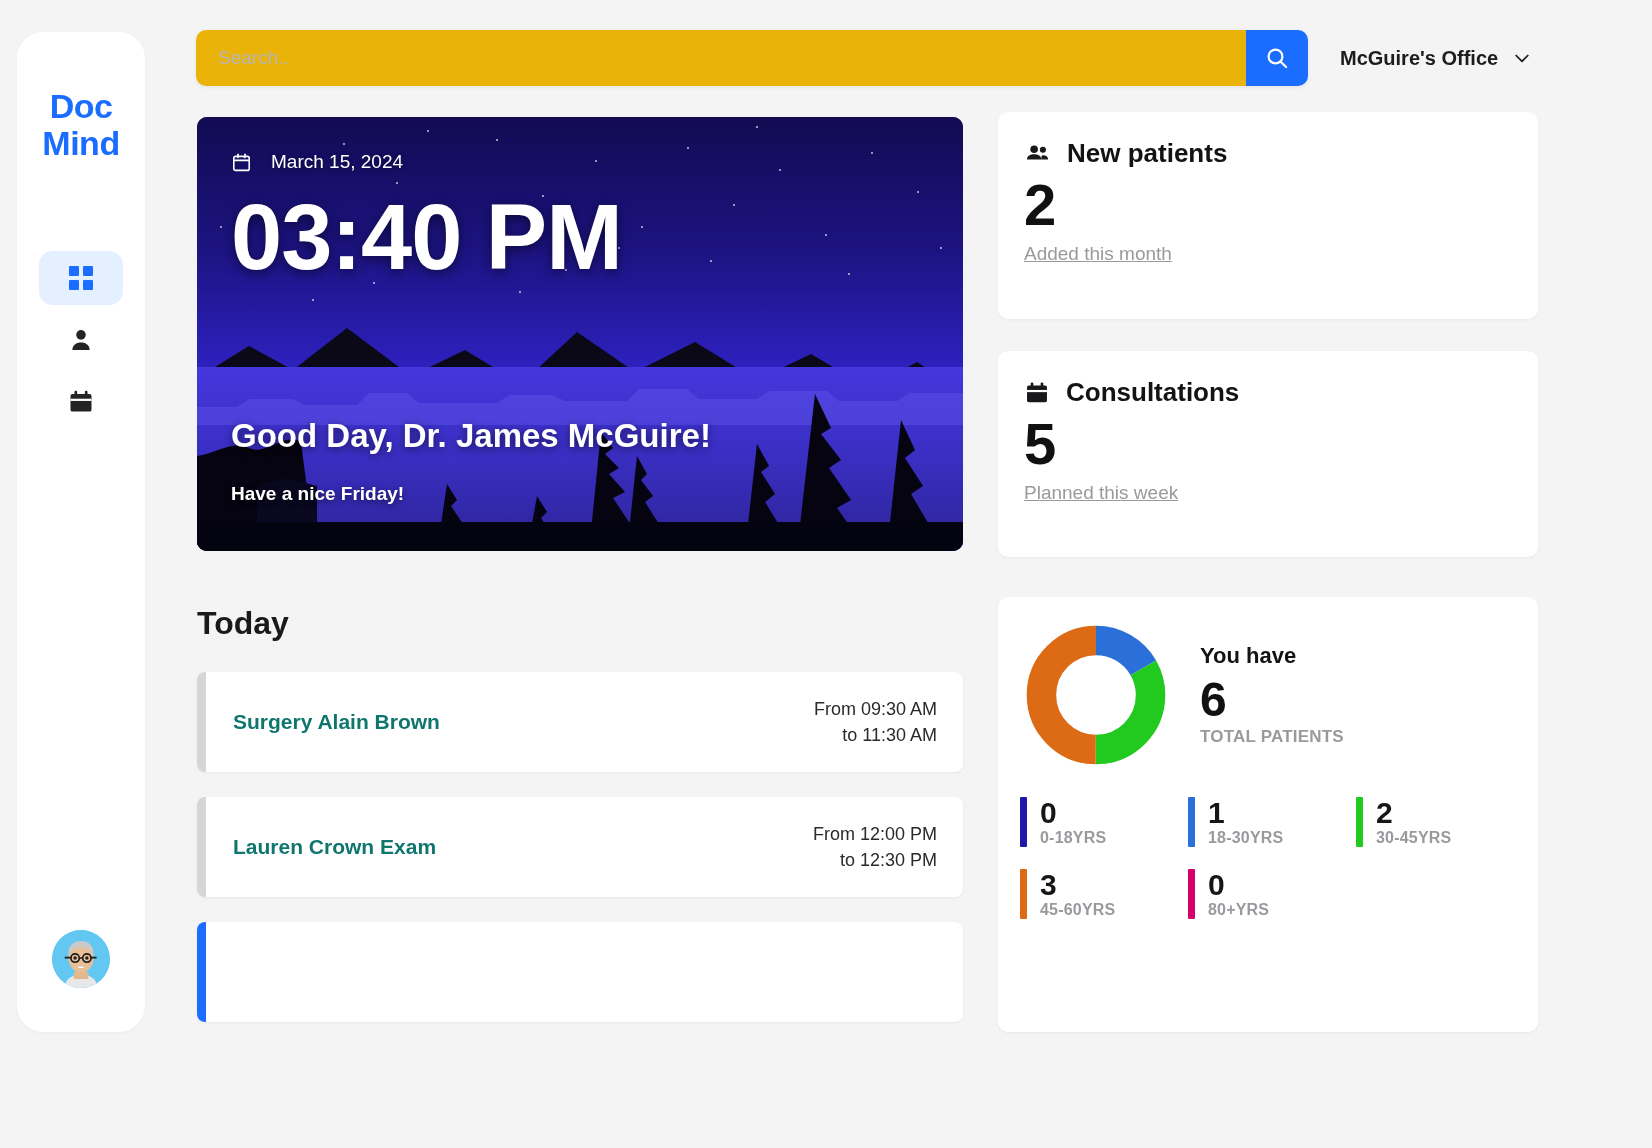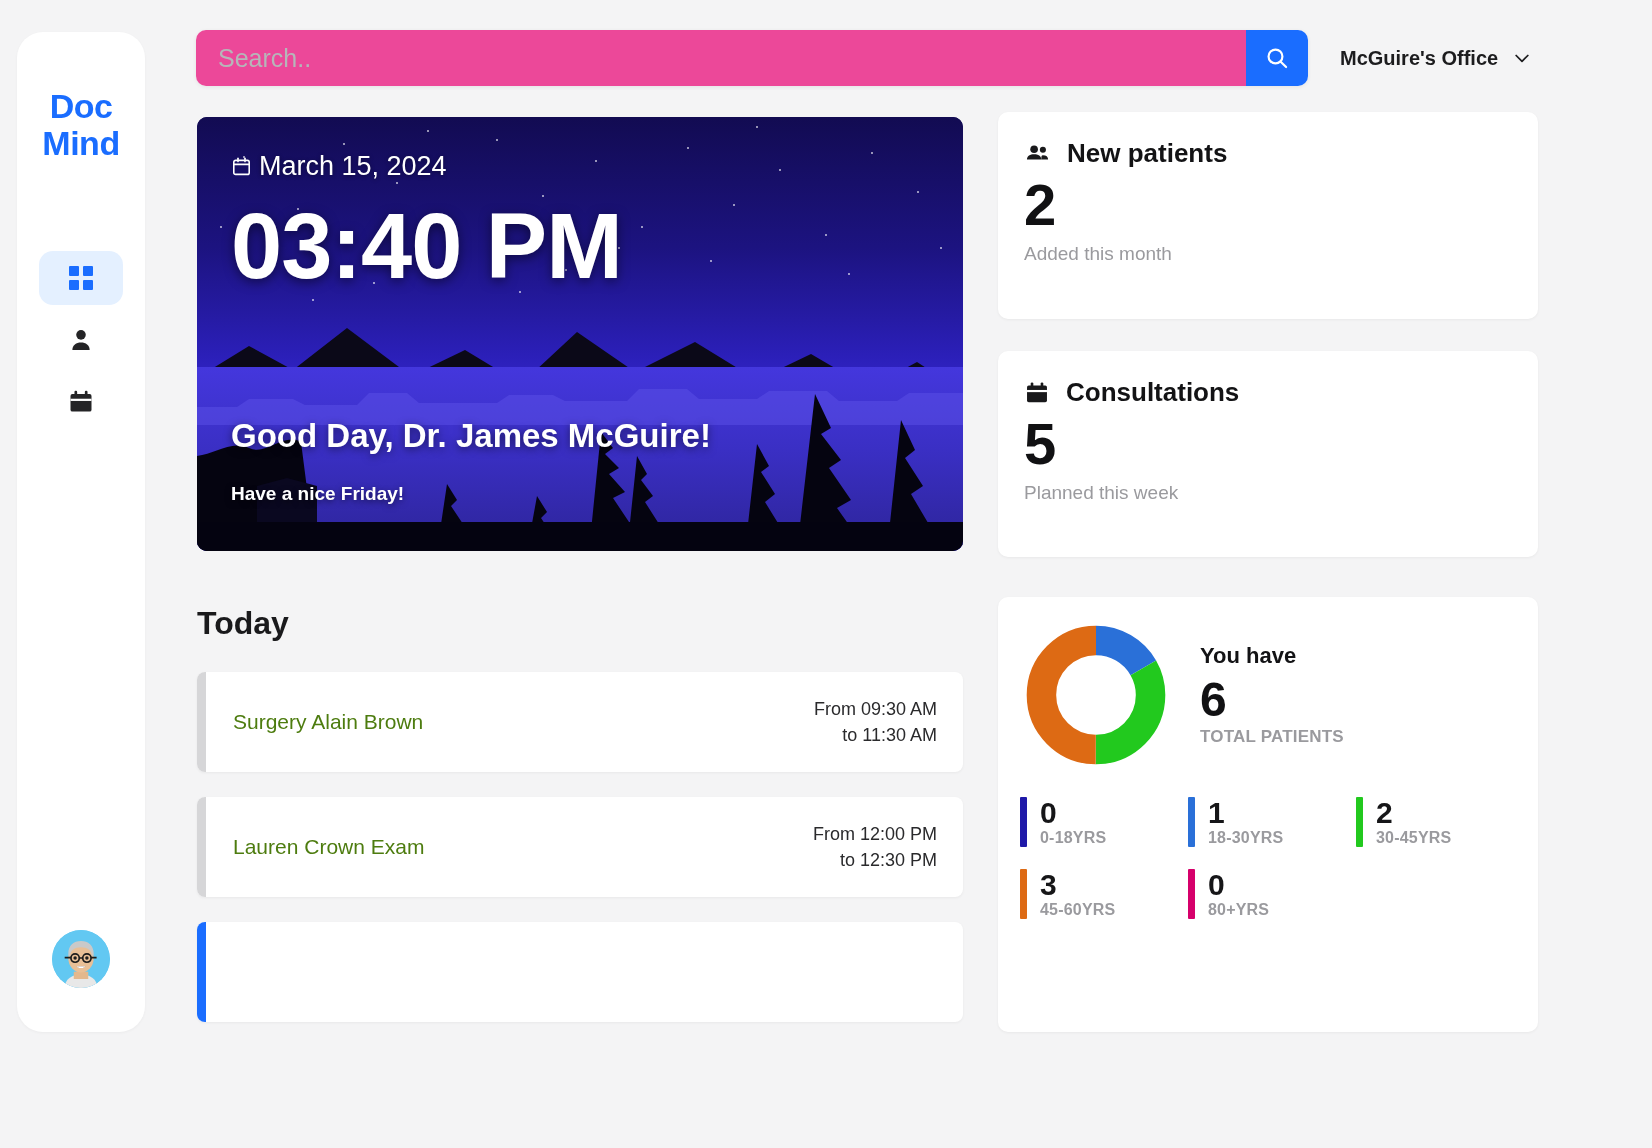--- a/index.html
+++ b/index.html
@@ -47,22 +47,22 @@
     width: 1420px; height: 56px;
     display: flex; align-items: center;
   }
   .search-wrap {
     width: 1112px; height: 56px;
     display: flex; border-radius: 10px; overflow: hidden;
     box-shadow: 0 1px 4px rgba(0,0,0,0.07);
   }
   .search-input {
     flex: 1; border: none; outline: none;
-    background: #ec4899;
-    font-size: 25px; color: #3d3d3d;
+    background: #eab308;
+    font-size: 19px; color: #3d3d3d;
     padding: 0 22px;
     font-family: "Liberation Sans", sans-serif;
   }
   .search-input::placeholder { color: #b6b6b9; }
   .search-btn {
     width: 62px; background: #1a6dff; border: none;
     display: flex; align-items: center; justify-content: center;
     cursor: pointer;
   }
   .office {
@@ -86,21 +86,21 @@
   .stars i {
     position: absolute; background: #ffffff; border-radius: 50%;
     width: 2px; height: 2px; opacity: .75;
   }
   .mountains { position: absolute; left: 0; right: 0; top: 175px; height: 120px; }
   .lake { position: absolute; left: 0; right: 0; top: 250px; bottom: 0;
     background: linear-gradient(180deg,#4437dd 0%,#3a2fc4 45%,#2d2498 100%); }
   .skyline { position: absolute; left: 0; right: 0; top: 238px; height: 70px; }
   .trees { position: absolute; left: 0; right: 0; bottom: 0; height: 215px; }
   .hero-content { position: absolute; inset: 0; padding: 34px 34px; color: #fff; }
-  .hero-date { display: flex; align-items: center; gap: 7px; font-size: 27px; font-weight: 500;
+  .hero-date { display: flex; align-items: center; gap: 19px; font-size: 19px; font-weight: 500;
     text-shadow: 0 1px 4px rgba(0,0,0,.45); }
   .hero-time {
     margin-top: 18px; font-size: 92px; font-weight: 700; letter-spacing: -1px;
     line-height: 1; text-shadow: 0 3px 12px rgba(0,0,0,.5);
   }
   .hero-greet {
     position: absolute; left: 34px; bottom: 96px;
     font-size: 33px; font-weight: 700; text-shadow: 0 2px 8px rgba(0,0,0,.55);
   }
   .hero-sub {
@@ -120,38 +120,38 @@
     display: flex; align-items: center; justify-content: space-between;
     padding: 0 26px 0 36px;
     box-shadow: 0 1px 3px rgba(0,0,0,0.05);
     overflow: hidden; cursor: pointer;
   }
   .appt::before {
     content: ""; position: absolute; left: 0; top: 0; bottom: 0; width: 9px;
     background: #d6d6d8;
   }
   .appt.accent::before { background: #1a6dff; }
-  .appt-title { font-size: 21px; font-weight: 400; color: #4d7c0f; }
+  .appt-title { font-size: 21px; font-weight: 700; color: #0f766e; }
   .appt-times { text-align: right; font-size: 18px; color: #2a2a2c; line-height: 1.45; }
 
   
   .card {
     position: absolute; background: #fff; border-radius: 10px;
     box-shadow: 0 1px 3px rgba(0,0,0,0.05);
   }
   #card-new-patients { left: 998px; top: 112px; width: 540px; height: 207px; }
   #card-consultations { left: 998px; top: 351px; width: 540px; height: 206px; }
   #card-patients { left: 998px; top: 597px; width: 540px; height: 435px; }
   .card-head {
     display: flex; align-items: center; gap: 16px;
     padding: 26px 26px 0 26px;
     font-size: 26px; font-weight: 700; color: #131315;
   }
   .card-big { font-size: 58px; font-weight: 700; color: #111113; padding: 4px 26px 0 26px; line-height: 1.1; }
-  .card-sub { font-size: 19px; color: #9a9a9e; padding: 6px 26px 0 26px; }
+  .card-sub { font-size: 19px; color: #9a9a9e; padding: 6px 26px 0 26px; text-decoration: underline; }
 
   
   .patients-body { display: flex; align-items: center; padding: 26px 26px 0 26px; gap: 26px; }
   .donut { width: 144px; height: 144px; flex: none; }
   .totals { padding-left: 6px; }
   .totals .lbl { font-size: 22px; font-weight: 700; color: #131315; }
   .totals .num { font-size: 48px; font-weight: 700; color: #111113; line-height: 1.12; margin-top: 4px; }
   .totals .cap { font-size: 17px; font-weight: 700; color: #9a9a9e; letter-spacing: .2px; }
 
   .legend {

